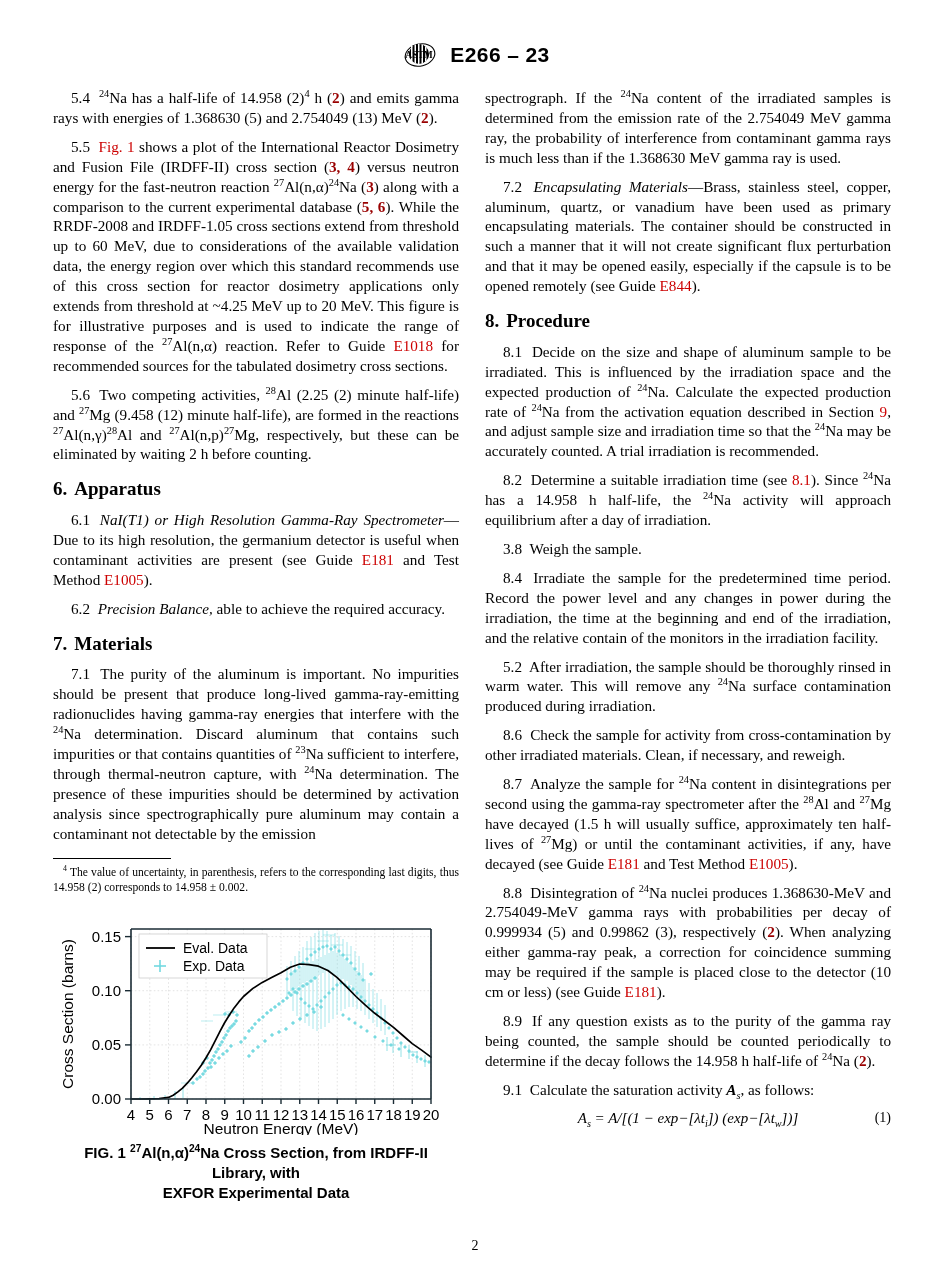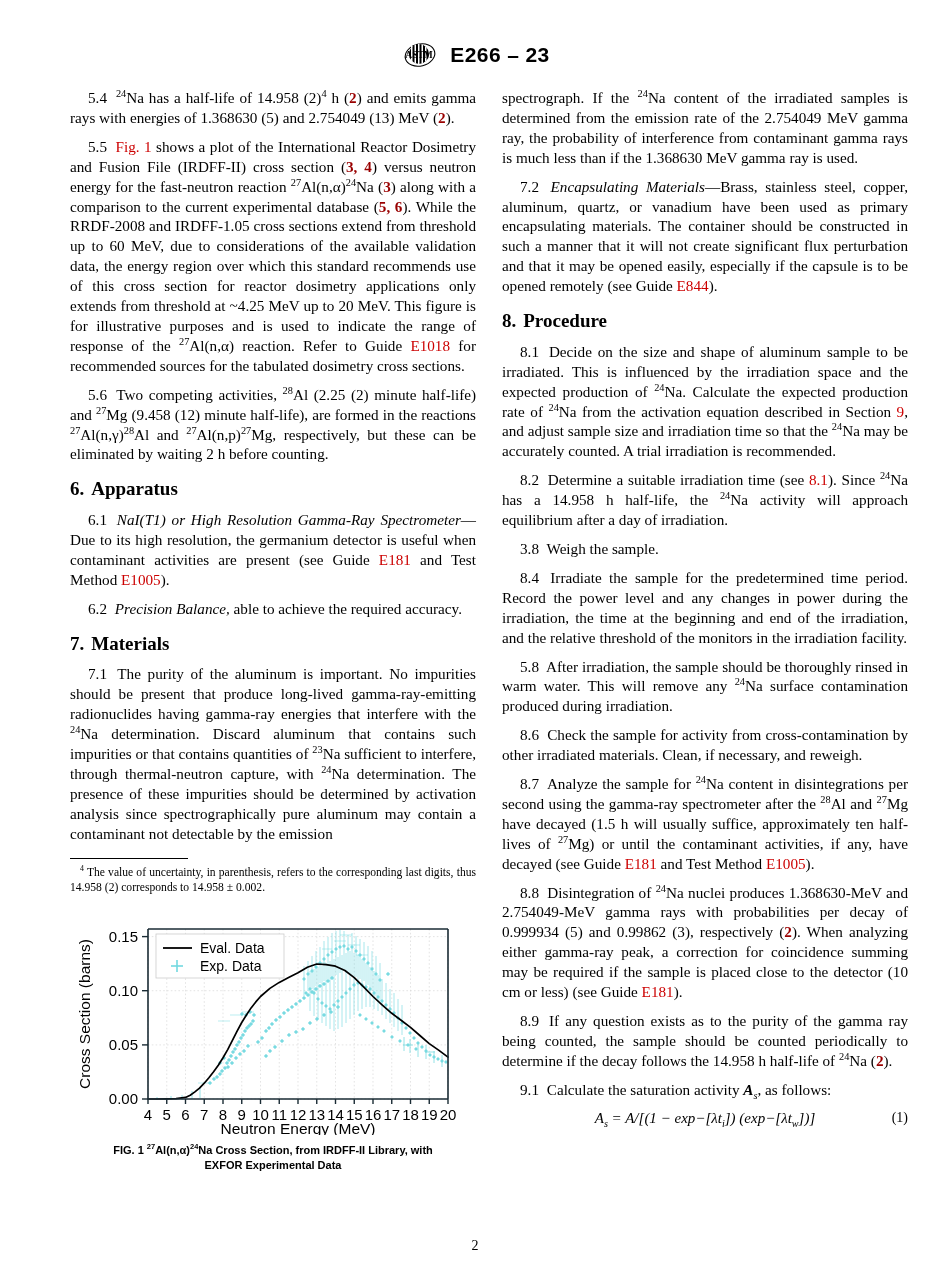--- a/index.html
+++ b/index.html
@@ -42,21 +42,21 @@
     font-weight: bold;
     font-size: 21px;
     letter-spacing: 0.4px;
   }
 
   
   .columns {
     position: relative;
     display: flex;
     gap: 26px;
-    padding: 12px 55px 0 70px;
+    padding: 12px 55px 0 53px;
     box-sizing: border-box;
     width: 950px;
   }
   .col {
     width: 406px;
     flex: 0 0 406px;
   }
 
   p.para {
     margin: 0 0 9px 0;
@@ -121,21 +121,21 @@
     margin-top: 16px;
   }
   .chart-frame {
     width: 392px;
     height: 224px;
     position: relative;
   }
   .fig-caption {
     font-family: "Liberation Sans", sans-serif;
     font-weight: bold;
-    font-size: 11px;
+    font-size: 15px;
     text-align: center;
     line-height: 1.32;
     margin-top: 8px;
     padding: 0 18px;
   }
 
   
   .equation-row {
     display: flex;
     align-items: flex-start;
@@ -553,23 +553,23 @@
       <p class="para indent"><span class="num">7.2</span> <span class="ital">Encapsulating Materials</span><span>—Brass, stainless steel, copper, aluminum, quartz, or vanadium have been used as primary encapsulating materials. The container should be constructed in such a manner that it will not create significant flux perturbation and that it may be opened easily, especially if the capsule is to be opened remotely (see Guide </span><span class="ref">E844</span><span>).</span></p>
 
       <h3 class="section-head"><span class="sec-no">8.</span><span>Procedure</span></h3>
 
       <p class="para indent"><span class="num">8.1</span> <span>Decide on the size and shape of aluminum sample to be irradiated. This is influenced by the irradiation space and the expected production of </span><sup>24</sup><span>Na. Calculate the expected production rate of </span><sup>24</sup><span>Na from the activation equation described in Section </span><span class="ref">9</span><span>, and adjust sample size and irradiation time so that the </span><sup>24</sup><span>Na may be accurately counted. A trial irradiation is recommended.</span></p>
 
       <p class="para indent"><span class="num">8.2</span> <span>Determine a suitable irradiation time (see </span><span class="ref">8.1</span><span>). Since </span><sup>24</sup><span>Na has a 14.958 h half-life, the </span><sup>24</sup><span>Na activity will approach equilibrium after a day of irradiation.</span></p>
 
       <p class="para indent"><span class="num">3.8</span> <span>Weigh the sample.</span></p>
 
-      <p class="para indent"><span class="num">8.4</span> <span>Irradiate the sample for the predetermined time period. Record the power level and any changes in power during the irradiation, the time at the beginning and end of the irradiation, and the relative threshold of the monitors in the irradiation facility.</span></p>
-
-      <p class="para indent"><span class="num">5.8</span> <span>After irradiation, the sample should be thoroughly rinsed in warm water. This will remove any </span><sup>24</sup><span>Na surface contamination produced during irradiation.</span></p>
+      <p class="para indent"><span class="num">8.4</span> <span>Irradiate the sample for the predetermined time period. Record the power level and any changes in power during the irradiation, the time at the beginning and end of the irradiation, and the relative contain of the monitors in the irradiation facility.</span></p>
+
+      <p class="para indent"><span class="num">5.2</span> <span>After irradiation, the sample should be thoroughly rinsed in warm water. This will remove any </span><sup>24</sup><span>Na surface contamination produced during irradiation.</span></p>
 
       <p class="para indent"><span class="num">8.6</span> <span>Check the sample for activity from cross-contamination by other irradiated materials. Clean, if necessary, and reweigh.</span></p>
 
       <p class="para indent"><span class="num">8.7</span> <span>Analyze the sample for </span><sup>24</sup><span>Na content in disintegrations per second using the gamma-ray spectrometer after the </span><sup>28</sup><span>Al and </span><sup>27</sup><span>Mg have decayed (1.5 h will usually suffice, approximately ten half-lives of </span><sup>27</sup><span>Mg) or until the contaminant activities, if any, have decayed (see Guide </span><span class="ref">E181</span><span> and Test Method </span><span class="ref">E1005</span><span>).</span></p>
 
       <p class="para indent"><span class="num">8.8</span> <span>Disintegration of </span><sup>24</sup><span>Na nuclei produces 1.368630-MeV and 2.754049-MeV gamma rays with probabilities per decay of 0.999934 (5) and 0.99862 (3), respectively (</span><span class="refbold">2</span><span>). When analyzing either gamma-ray peak, a correction for coincidence summing may be required if the sample is placed close to the detector (10 cm or less) (see Guide </span><span class="ref">E181</span><span>).</span></p>
 
       <p class="para indent"><span class="num">8.9</span> <span>If any question exists as to the purity of the gamma ray being counted, the sample should be counted periodically to determine if the decay follows the 14.958 h half-life of </span><sup>24</sup><span>Na (</span><span class="refbold">2</span><span>).</span></p>
 
 

